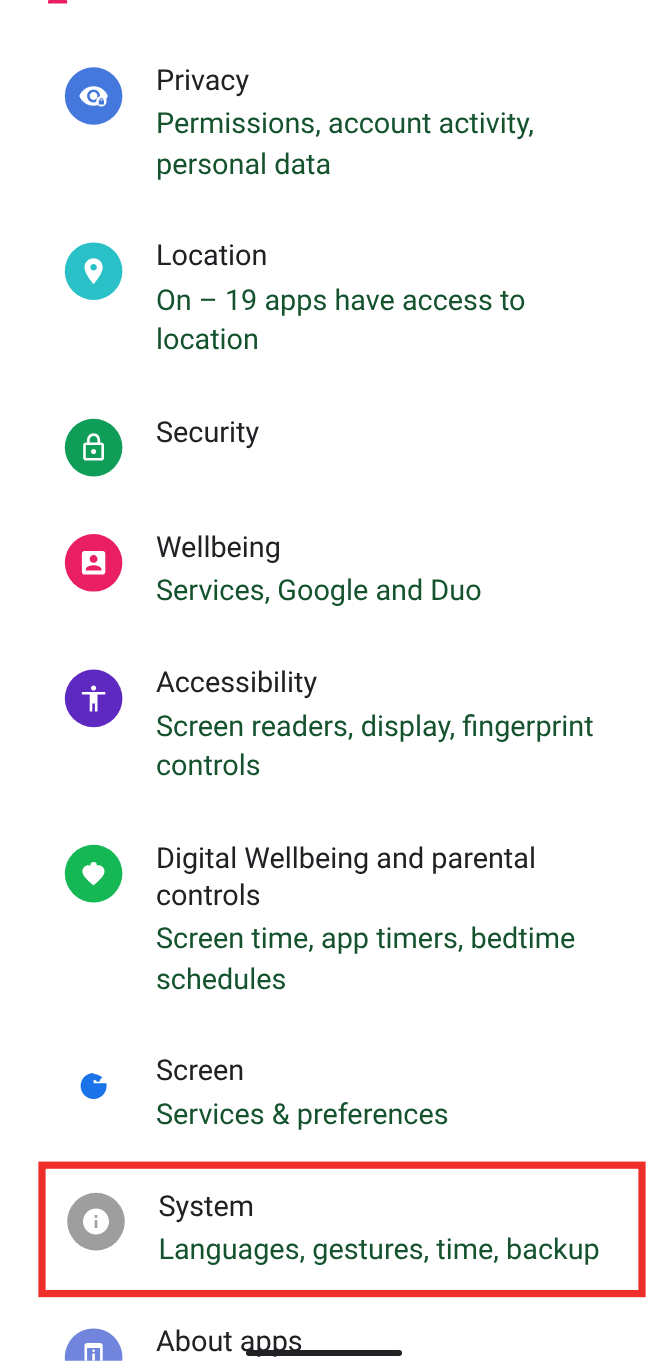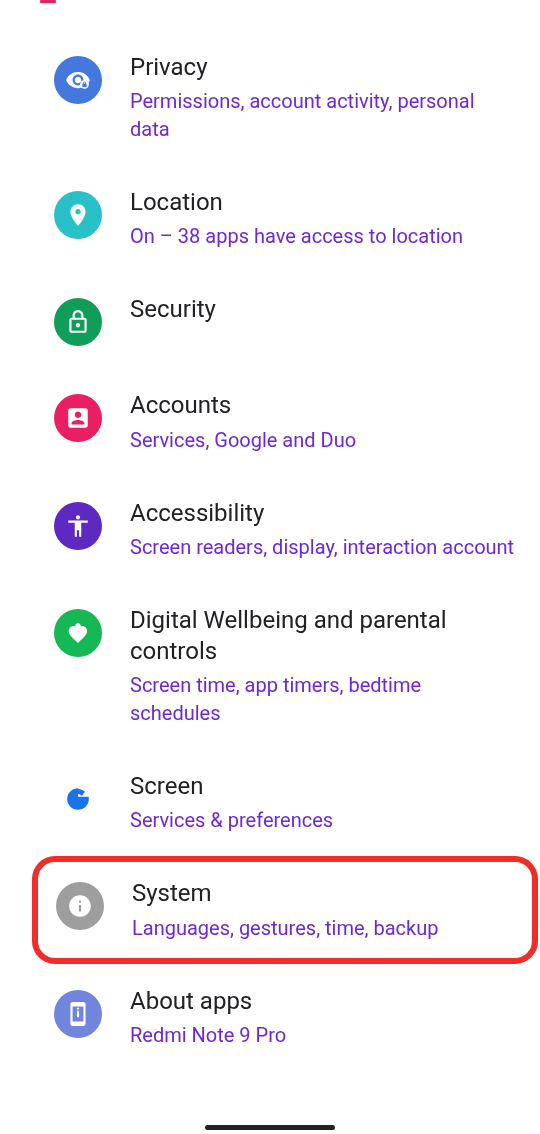--- a/index.html
+++ b/index.html
@@ -43,21 +43,20 @@
     .settings-item {
       display: flex;
       align-items: flex-start;
       padding: 22px 24px;
       cursor: pointer;
     }
     .settings-item.highlighted {
       outline: 6px solid #EF2D29;
       outline-offset: -6px;
       margin: 0px 2px;
-      border-radius: 23px;
     }
     .icon-wrapper {
       width: 48px;
       height: 48px;
       border-radius: 50%;
       display: flex;
       align-items: center;
       justify-content: center;
       flex-shrink: 0;
       margin-top: 4px;
@@ -72,22 +71,22 @@
       flex: 1;
     }
     .item-title {
       font-size: 24px;
       color: #202124;
       font-weight: 400;
       margin-bottom: 4px;
       line-height: 1.3;
     }
     .item-subtitle {
-      font-size: 20px;
-      color: #6d28d9;
+      font-size: 24px;
+      color: #14532d;
       font-weight: 400;
       line-height: 1.4;
     }
     .navbar {
       position: absolute;
       bottom: 0;
       left: 0;
       right: 0;
       height: 14px;
       display: flex;
@@ -130,21 +129,21 @@
   </div>
 
   <div class="settings-item">
     <div class="icon-wrapper" style="background:#29C0C7">
       <svg viewBox="0 0 24 24">
           <path d="M12 2C8.13 2 5 5.13 5 9c0 5.25 7 13 7 13s7-7.75 7-13c0-3.87-3.13-7-7-7zm0 9.5c-1.38 0-2.5-1.12-2.5-2.5s1.12-2.5 2.5-2.5 2.5 1.12 2.5 2.5-1.12 2.5-2.5 2.5z"></path>
         </svg>
     </div>
     <div class="item-content">
       <div class="item-title">Location</div>
-      <div class="item-subtitle">On – 38 apps have access to location</div>
+      <div class="item-subtitle">On – 19 apps have access to location</div>
     </div>
   </div>
 
   <div class="settings-item">
     <div class="icon-wrapper" style="background:#0F9D58">
       <svg viewBox="0 0 24 24">
           <path d="M18 8h-1V6c0-2.76-2.24-5-5-5S7 3.24 7 6v2H6c-1.1 0-2 .9-2 2v10c0 1.1.9 2 2 2h12c1.1 0 2-.9 2-2V10c0-1.1-.9-2-2-2zM9 6c0-1.66 1.34-3 3-3s3 1.34 3 3v2H9V6zm9 14H6V10h12v10zm-6-3c1.1 0 2-.9 2-2s-.9-2-2-2-2 .9-2 2 .9 2 2 2z"></path>
         </svg>
     </div>
     <div class="item-content">
@@ -152,34 +151,34 @@
     </div>
   </div>
 
   <div class="settings-item">
     <div class="icon-wrapper" style="background:#E91E63">
       <svg viewBox="0 0 24 24">
           <path d="M3 5v14c0 1.1.89 2 2 2h14c1.1 0 2-.9 2-2V5c0-1.1-.9-2-2-2H5c-1.11 0-2 .9-2 2zm12 4c0 1.66-1.34 3-3 3s-3-1.34-3-3 1.34-3 3-3 3 1.34 3 3zm-9 8c0-2 4-3.1 6-3.1s6 1.1 6 3.1v1H6v-1z"></path>
         </svg>
     </div>
     <div class="item-content">
-      <div class="item-title">Accounts</div>
+      <div class="item-title">Wellbeing</div>
       <div class="item-subtitle">Services, Google and Duo</div>
     </div>
   </div>
 
   <div class="settings-item">
     <div class="icon-wrapper" style="background:#5E29C0">
       <svg viewBox="0 0 24 24">
           <path d="M12 2c1.1 0 2 .9 2 2s-.9 2-2 2-2-.9-2-2 .9-2 2-2zm9 7h-6v13h-2v-6h-2v6H9V9H3V7h18v2z"></path>
         </svg>
     </div>
     <div class="item-content">
       <div class="item-title">Accessibility</div>
-      <div class="item-subtitle">Screen readers, display, interaction account</div>
+      <div class="item-subtitle">Screen readers, display, fingerprint controls</div>
     </div>
   </div>
 
   <div class="settings-item">
     <div class="icon-wrapper" style="background:#15B854">
       <svg viewBox="0 0 24 24">
           <circle cx="12" cy="5.5" r="2.5"></circle>
           <path d="M12 21.35l-1.45-1.32C5.4 15.36 2 12.28 2 8.5 2 5.42 4.42 3 7.5 3c1.74 0 3.41.81 4.5 2.09C13.09 3.81 14.76 3 16.5 3 19.58 3 22 5.42 22 8.5c0 3.78-3.4 6.86-8.55 11.54L12 21.35z" transform="translate(0,3) scale(0.85) translate(2,0)"></path>
         </svg>
     </div>

